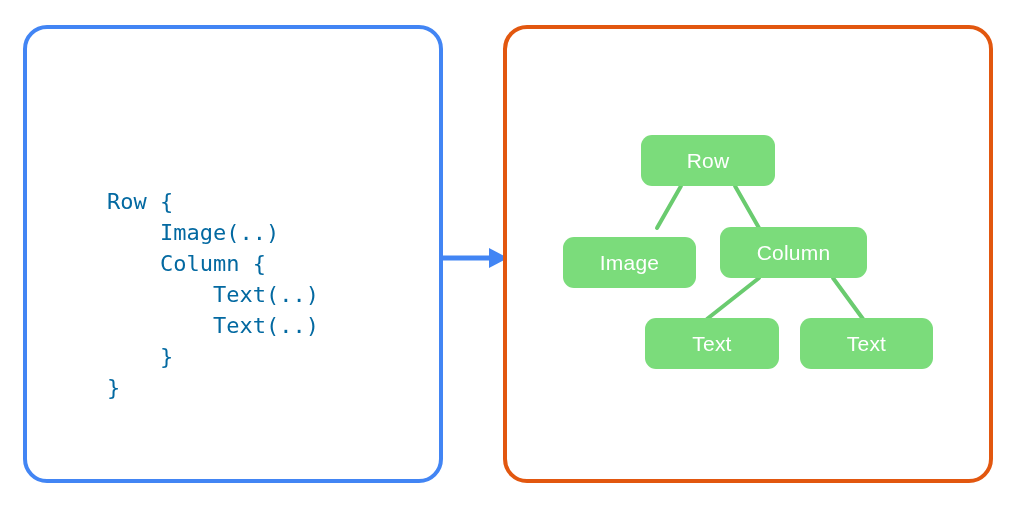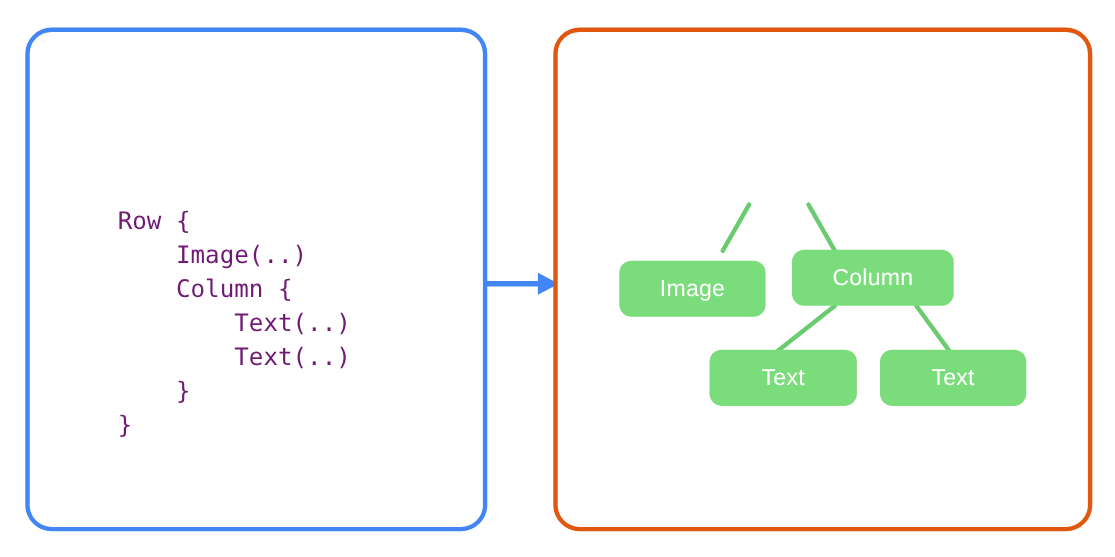--- a/index.html
+++ b/index.html
@@ -44,21 +44,21 @@
   
   #code-block {
     position: absolute;
     left: 80px;
     top: 157px;
     margin: 0;
     padding: 0;
     font-family: "DejaVu Sans Mono", "Liberation Mono", monospace;
     font-size: 22px;
     line-height: 31px;
-    color: #701a75;
+    color: #0369a1;
     white-space: pre;
     letter-spacing: 0px;
   }
 
   
   #arrow {
     position: absolute;
     left: 440px;
     top: 237px;
     width: 70px;
@@ -119,20 +119,21 @@
 
   <svg id="tree-edges" viewBox="0 0 490 458">
     <g stroke="#6ACB6F" stroke-width="4" stroke-linecap="round" fill="none">
       <line x1="178" y1="161" x2="154" y2="203"></line>
       <line x1="232" y1="161" x2="256" y2="203"></line>
       <line x1="256" y1="253" x2="204" y2="294"></line>
       <line x1="330" y1="253" x2="360" y2="294"></line>
     </g>
   </svg>
 
+  <div class="node" id="node-row">Row</div>
 
   <div class="node" id="node-image">Image</div>
 
   <div class="node" id="node-column">Column</div>
 
   <div class="node" id="node-text-1">Text</div>
 
   <div class="node" id="node-text-2">Text</div>
 
 </div>

